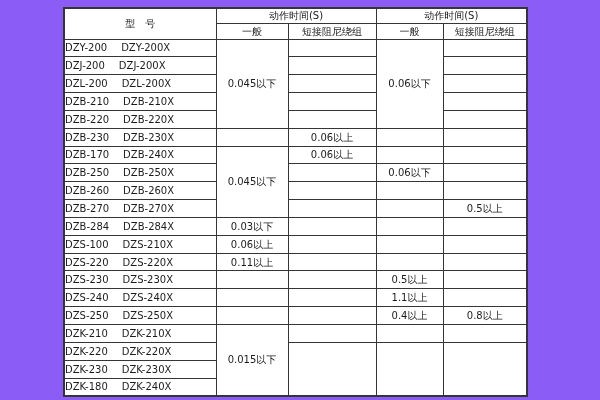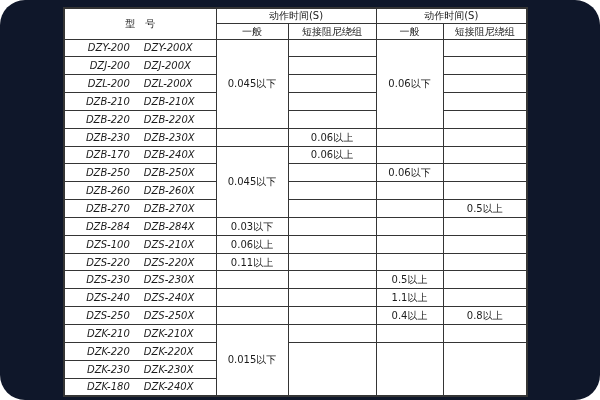--- a/index.html
+++ b/index.html
@@ -1,39 +1,39 @@
 <!DOCTYPE html>
 <html><head>
 <meta charset="utf-8">
 <style>
   html,body { margin:0; padding:0; }
   body {
     width:600px; height:400px; background:#ffffff;
     font-family:"DejaVu Sans", sans-serif;
   }
-  .stage { position:relative; width:600px; height:400px; background:#0f172a; overflow:hidden;border-radius:25px; }
+  .stage { position:relative; width:600px; height:400px; background:#8b5cf6; overflow:hidden; }
   table.spec {
     position:absolute; left:63px; top:7px;
     width:464px; height:388px;
     border-collapse:collapse; table-layout:fixed;
     border:2px solid #353535;
     background:#ffffff;
   }
   table.spec td {
     border:1px solid #353535;
     padding:0;
     text-align:center; vertical-align:middle;
     font-size:10px; color:#1b1b1b;
     line-height:1.1;
     overflow:hidden; white-space:nowrap;
   }
   tr.h1 { height:15px; }
   tr.h2 { height:16px; }
   tbody tr { height:17.85px; }
-  .model-pair { display:flex; justify-content:center; align-items:center; gap:14px;font-style:italic; }
+  .model-pair { display:flex; align-items:center; gap:14px; }
   .model-head { white-space:pre; }
 </style>
 </head>
 <body>
 
 <div class="stage">
   <table class="spec">
     <colgroup>
       <col style="width:152px">
         <col style="width:72px">

